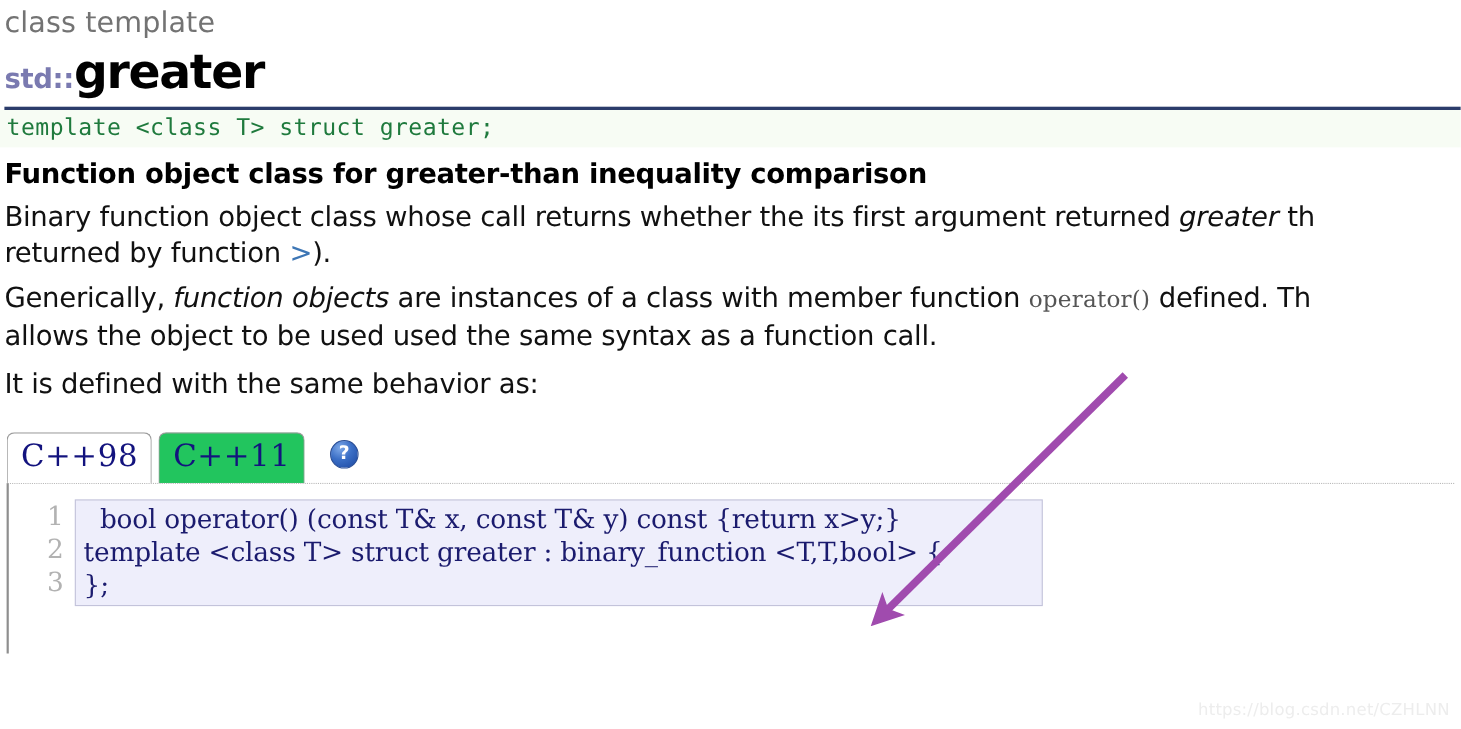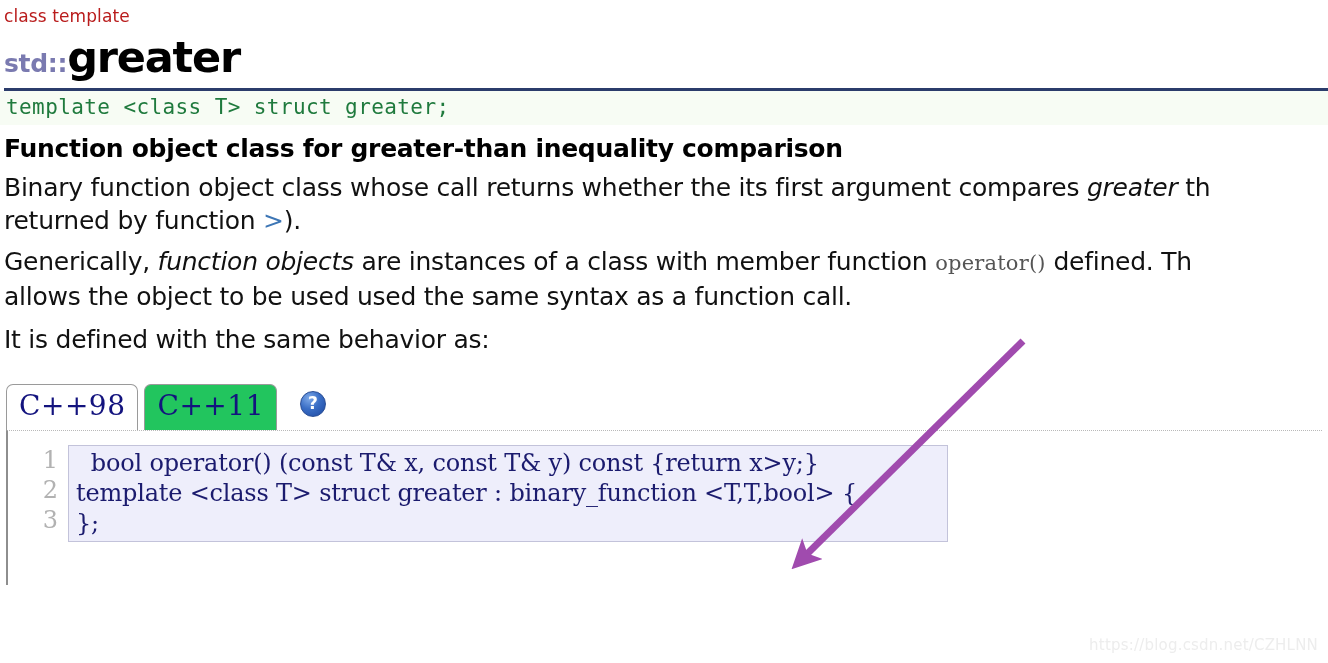--- a/index.html
+++ b/index.html
@@ -19,23 +19,23 @@
 
   .page {
     position: relative;
     width: 1328px;
     height: 663px;
     overflow: hidden;
   }
 
   
   .kicker {
-    font-size: 17px;
+    font-size: 26px;
     line-height: 1.0;
-    color: #b91c1c;
+    color: #737373;
     padding: 8px 0 0 4px;
     letter-spacing: 0.1px;
   }
 
   .title-line {
     padding: 11px 0 0 4px;
     white-space: nowrap;
     line-height: 1.0;
   }
   .title-ns {
@@ -240,21 +240,21 @@
     <span class="title-ns">std::</span><span class="title-name">greater</span>
   </div>
 
   <div class="rule"></div>
 
   <div class="signature">template &lt;class T&gt; struct greater;</div>
 
   <div class="subhead">Function object class for greater-than inequality comparison</div>
 
   <div class="para">
-    <span class="nowrapline"><span>Binary function object class whose call returns whether the its first argument compares </span><em>greater</em><span> th</span></span>
+    <span class="nowrapline"><span>Binary function object class whose call returns whether the its first argument returned </span><em>greater</em><span> th</span></span>
     <span class="nowrapline"><span>returned by function </span><span class="gt-link">&gt;</span><span>).</span></span>
   </div>
 
   <div class="para">
     <span class="nowrapline"><span>Generically, </span><em>function objects</em><span> are instances of a class with member function </span><code class="inline">operator()</code><span> defined. Th</span></span>
     <span class="nowrapline">allows the object to be used used the same syntax as a function call.</span>
   </div>
 
   <div class="para tight">It is defined with the same behavior as:</div>
 

